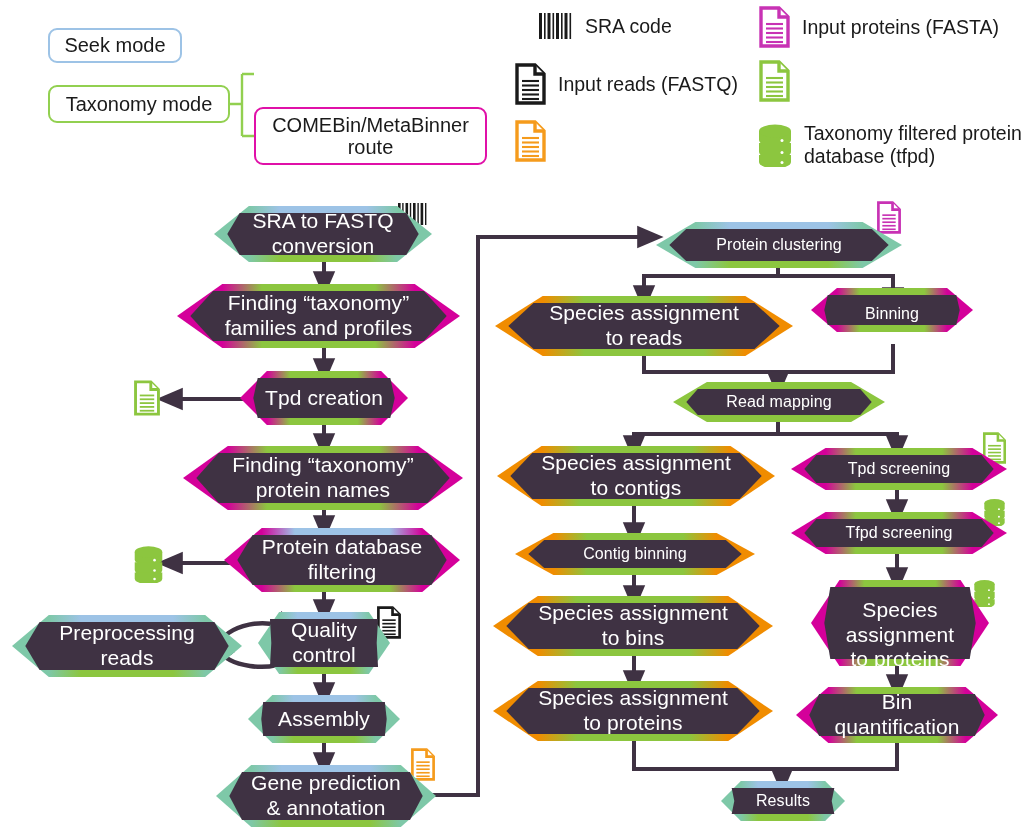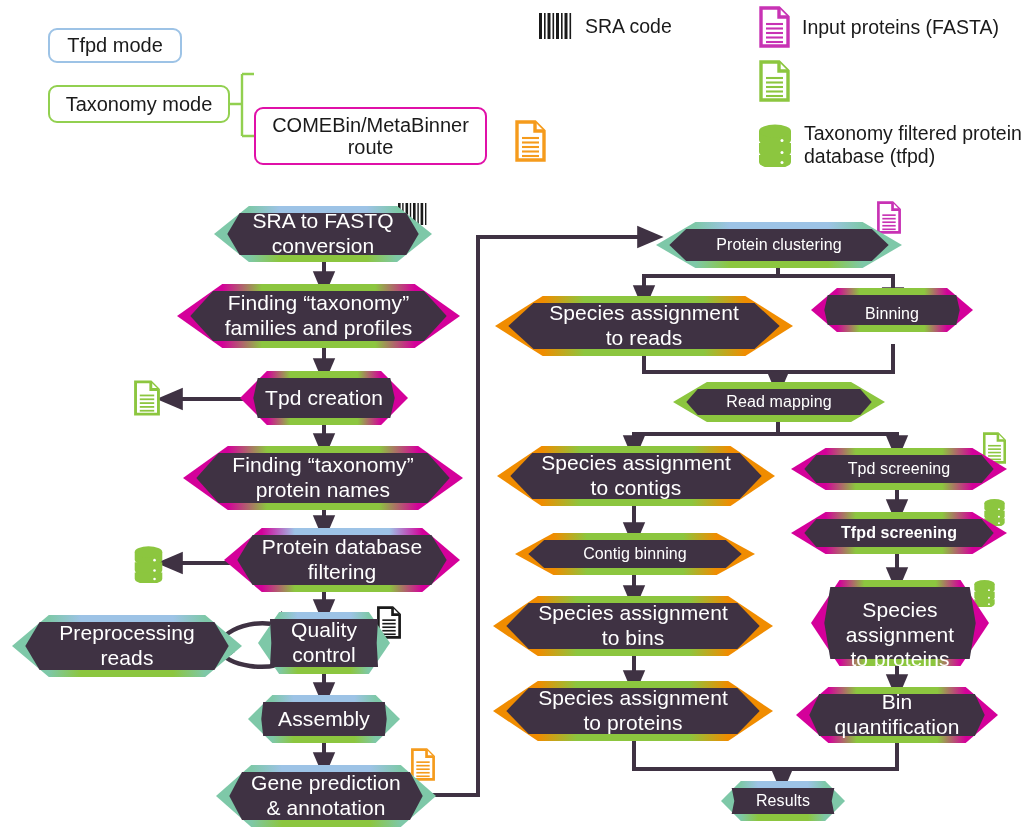--- a/index.html
+++ b/index.html
@@ -116,21 +116,21 @@
       <path d="M897,740 L897,769 L782,769"></path>
     </g>
 
     <g fill="none" stroke="#3f3243" stroke-width="4.5">
       <path d="M216,648 C228,622 268,618 288,629" marker-end="url(#ah)"></path>
       <path d="M290,660 C268,672 230,668 216,648" marker-end="url(#ah)"></path>
     </g>
   </svg>
 
   <div class="modebox" style="left:48px;top:28px;width:134px;height:35px;">
-    <span>Tfpd mode</span>
+    <span>Seek mode</span>
   </div>
   <div class="modebox green" style="left:48px;top:85px;width:182px;height:38px;">
     <span>Taxonomy mode</span>
   </div>
   <div class="modebox magenta" style="left:254px;top:107px;width:233px;height:58px;">
     <span>COMEBin/MetaBinner
 route</span>
   </div>
 
   <svg class="floaticon" style="left:228px;top:50px;width:32px;height:100px;" viewBox="0 0 32 100">
@@ -146,20 +146,34 @@
         <rect x="14.5" y="0" width="1.6" height="26"></rect>
         <rect x="18" y="0" width="3" height="26"></rect>
         <rect x="23" y="0" width="1.6" height="26"></rect>
         <rect x="26.5" y="0" width="3" height="26"></rect>
         <rect x="31.5" y="0" width="1.6" height="26"></rect>
       </g>
     </svg>
     <span class="legend-label">SRA code</span>
   </div>
 
+  <div class="legend-item" style="left:514px;top:63px;">
+    <svg width="33" height="42" viewBox="0 0 33 42">
+      <path d="M3,2 L21,2 L30,11 L30,40 L3,40 Z" fill="#ffffff" stroke="#1a1a1a" stroke-width="3.4" stroke-linejoin="miter"></path>
+      <path d="M21,2 L21,11 L30,11" fill="#ffffff" stroke="#1a1a1a" stroke-width="3.4"></path>
+      <g stroke="#1a1a1a" stroke-width="2.1">
+        <line x1="8" y1="18" x2="25" y2="18"></line>
+        <line x1="8" y1="22.5" x2="25" y2="22.5"></line>
+        <line x1="8" y1="27" x2="25" y2="27"></line>
+        <line x1="8" y1="31.5" x2="25" y2="31.5"></line>
+        <line x1="8" y1="36" x2="25" y2="36"></line>
+      </g>
+    </svg>
+    <span class="legend-label">Input reads (FASTQ)</span>
+  </div>
 
   <div class="legend-item" style="left:514px;top:120px;">
     <svg width="33" height="42" viewBox="0 0 33 42">
       <path d="M3,2 L21,2 L30,11 L30,40 L3,40 Z" fill="#ffffff" stroke="#f59b1c" stroke-width="3.4" stroke-linejoin="miter"></path>
       <path d="M21,2 L21,11 L30,11" fill="#ffffff" stroke="#f59b1c" stroke-width="3.4"></path>
       <g stroke="#f59b1c" stroke-width="2.1">
         <line x1="8" y1="18" x2="25" y2="18"></line>
         <line x1="8" y1="22.5" x2="25" y2="22.5"></line>
         <line x1="8" y1="27" x2="25" y2="27"></line>
         <line x1="8" y1="31.5" x2="25" y2="31.5"></line>
@@ -845,21 +859,21 @@
           <clipPath id="g_contigbinningcb">
             <rect x="0" y="21" width="240" height="22"></rect>
           </clipPath>
         </defs>
         <polygon points="38.4,0 201.6,0 240,21 201.6,42 38.4,42 0,21" fill="url(#g_contigbinning)" clip-path="url(#g_contigbinningct)"></polygon>
         <polygon points="38.4,0 201.6,0 240,21 201.6,42 38.4,42 0,21" fill="url(#g_contigbinningb)" clip-path="url(#g_contigbinningcb)"></polygon>
         <polygon points="29.229999999999997,7 210.76999999999998,7 226.7,21 210.76999999999998,35 29.229999999999997,35 13.299999999999999,21" fill="#3f3243"></polygon>
       </svg>
       <div class="lbl" style="font-size: 16px;">Contig binning</div>
     </div>
-  <div class="node" style="left:791px;top:512px;width:216px;height:42px;font-weight:bold;">
+  <div class="node" style="left:791px;top:512px;width:216px;height:42px;">
       <svg width="216" height="42" viewBox="0 0 216 42">
         <defs>
           <linearGradient id="g_tfpdscreening" x1="0" y1="0" x2="1" y2="0">
             <stop offset="0" stop-color="#d4009a"></stop>
             <stop offset="0.16" stop-color="#d4009a"></stop>
             <stop offset="0.3" stop-color="#8cc63f"></stop>
             <stop offset="0.7" stop-color="#8cc63f"></stop>
             <stop offset="0.84" stop-color="#d4009a"></stop>
             <stop offset="1" stop-color="#d4009a"></stop>
           </linearGradient>

